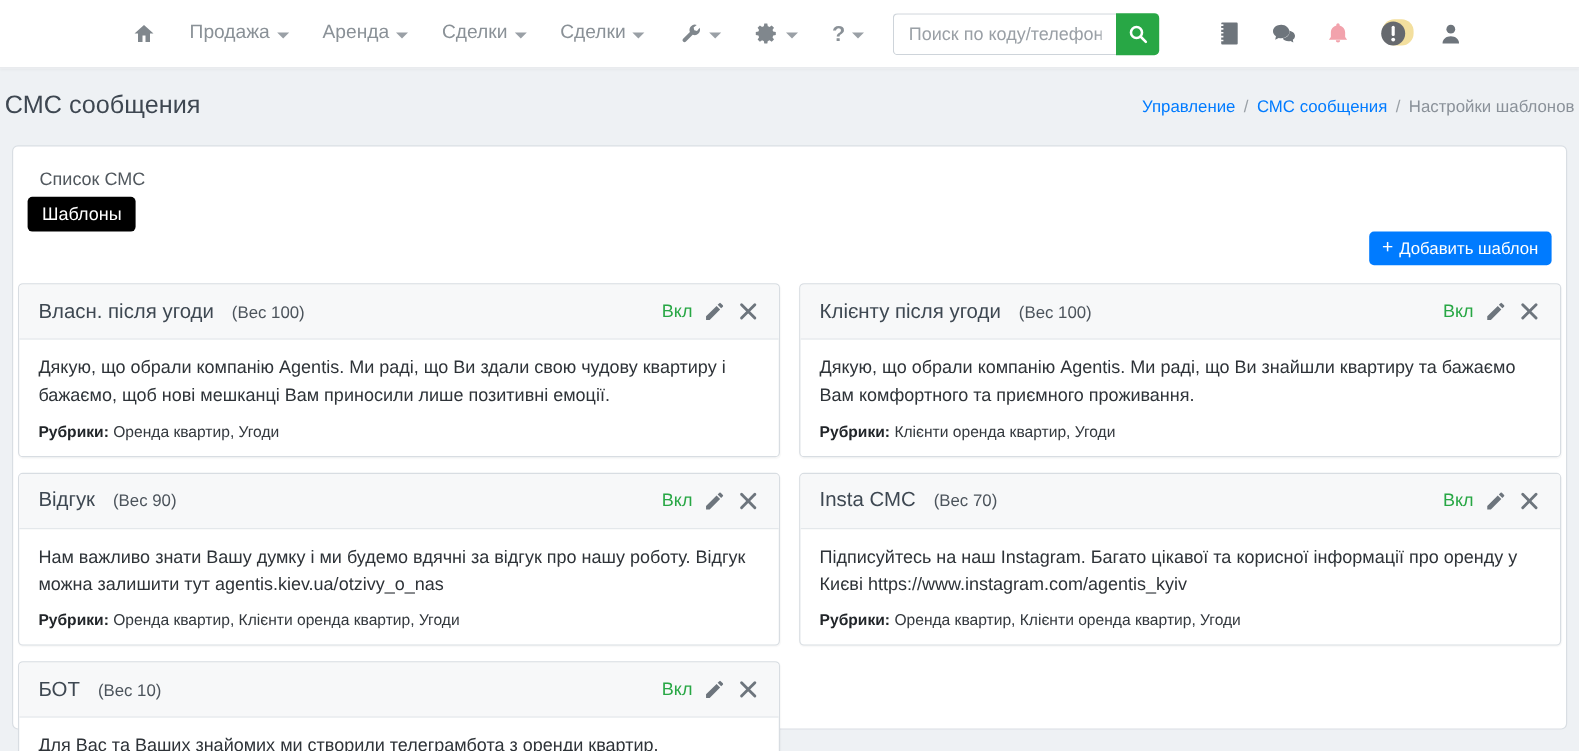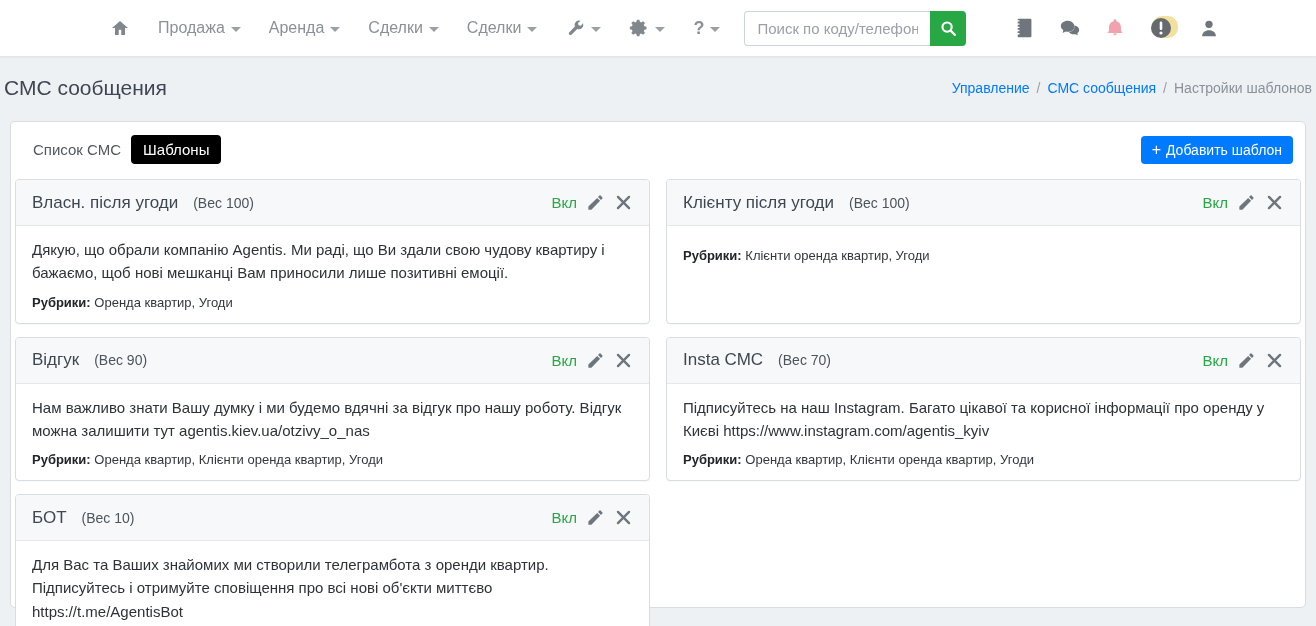--- a/index.html
+++ b/index.html
@@ -66,21 +66,21 @@
   .breadcrumb .sep { color:#9aa0a6; }
   .breadcrumb .current { color:#8a9199; }
 
   
   .panel {
     margin:2px 10px 0 10px; background:#ffffff;
     border:1px solid #d9dee3; border-radius:5px;
     height:487px;
   }
   .panel-toolbar {
-    display:flex; align-items:flex-end; padding:13px 12px 12px 12px;
+    display:flex; align-items:flex-start; padding:13px 12px 12px 12px;flex-direction:column;
   }
   .tab-plain {
     color:#51585e; font-size:15px; padding:6px 10px; cursor:pointer;
   }
   .tab-active {
     background:#000000; color:#fff; font-size:15px;
     padding:6px 12px; border-radius:4px; cursor:pointer; border:none;
     font-family:inherit;
   }
   .add-btn {
@@ -247,20 +247,21 @@
           <svg class="act-ico" viewBox="0 0 24 24" fill="#6d757d">
               <path d="M3 17.2V21h3.8L17.8 9.9l-3.7-3.7L3 17.2zM20.7 7a1 1 0 0 0 0-1.4l-2.3-2.3a1 1 0 0 0-1.4 0l-1.8 1.8 3.7 3.7L20.7 7z"></path>
             </svg>
           <svg class="act-ico" viewBox="0 0 24 24" fill="none" stroke="#6d757d" stroke-width="3" stroke-linecap="round">
               <line x1="5" y1="5" x2="19" y2="19"></line>
               <line x1="19" y1="5" x2="5" y2="19"></line>
             </svg>
         </span>
       </div>
       <div class="card-body">
+        <div class="card-text">Дякую, що обрали компанію Agentis. Ми раді, що Ви знайшли квартиру та бажаємо Вам комфортного та приємного проживання.</div>
         <div class="rubrics"><b>Рубрики:</b> <span>Клієнти оренда квартир, Угоди</span></div>
       </div>
     </div>
 
     <div class="card">
       <div class="card-head">
         <span class="card-title">Відгук</span>
         <span class="card-weight">(Вес 90)</span>
         <span class="card-actions">
           <span class="status-on">Вкл</span>

